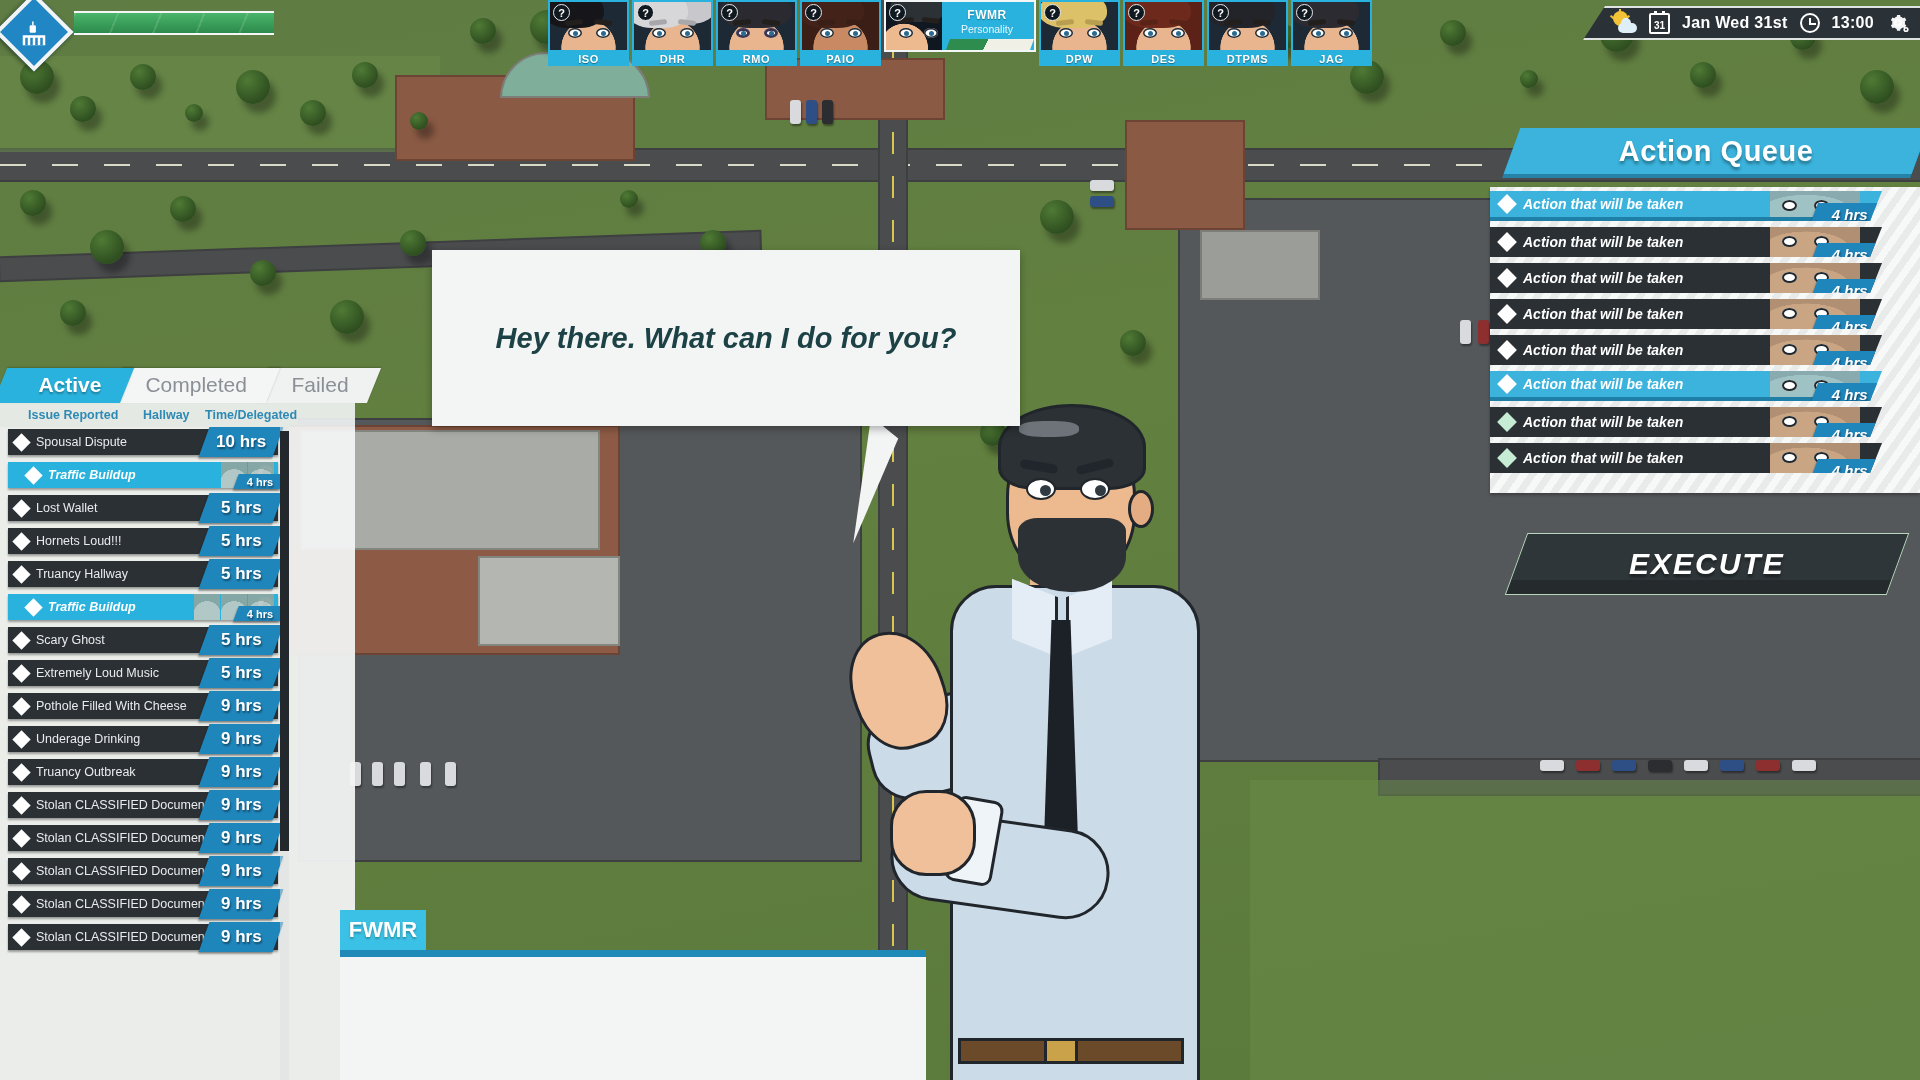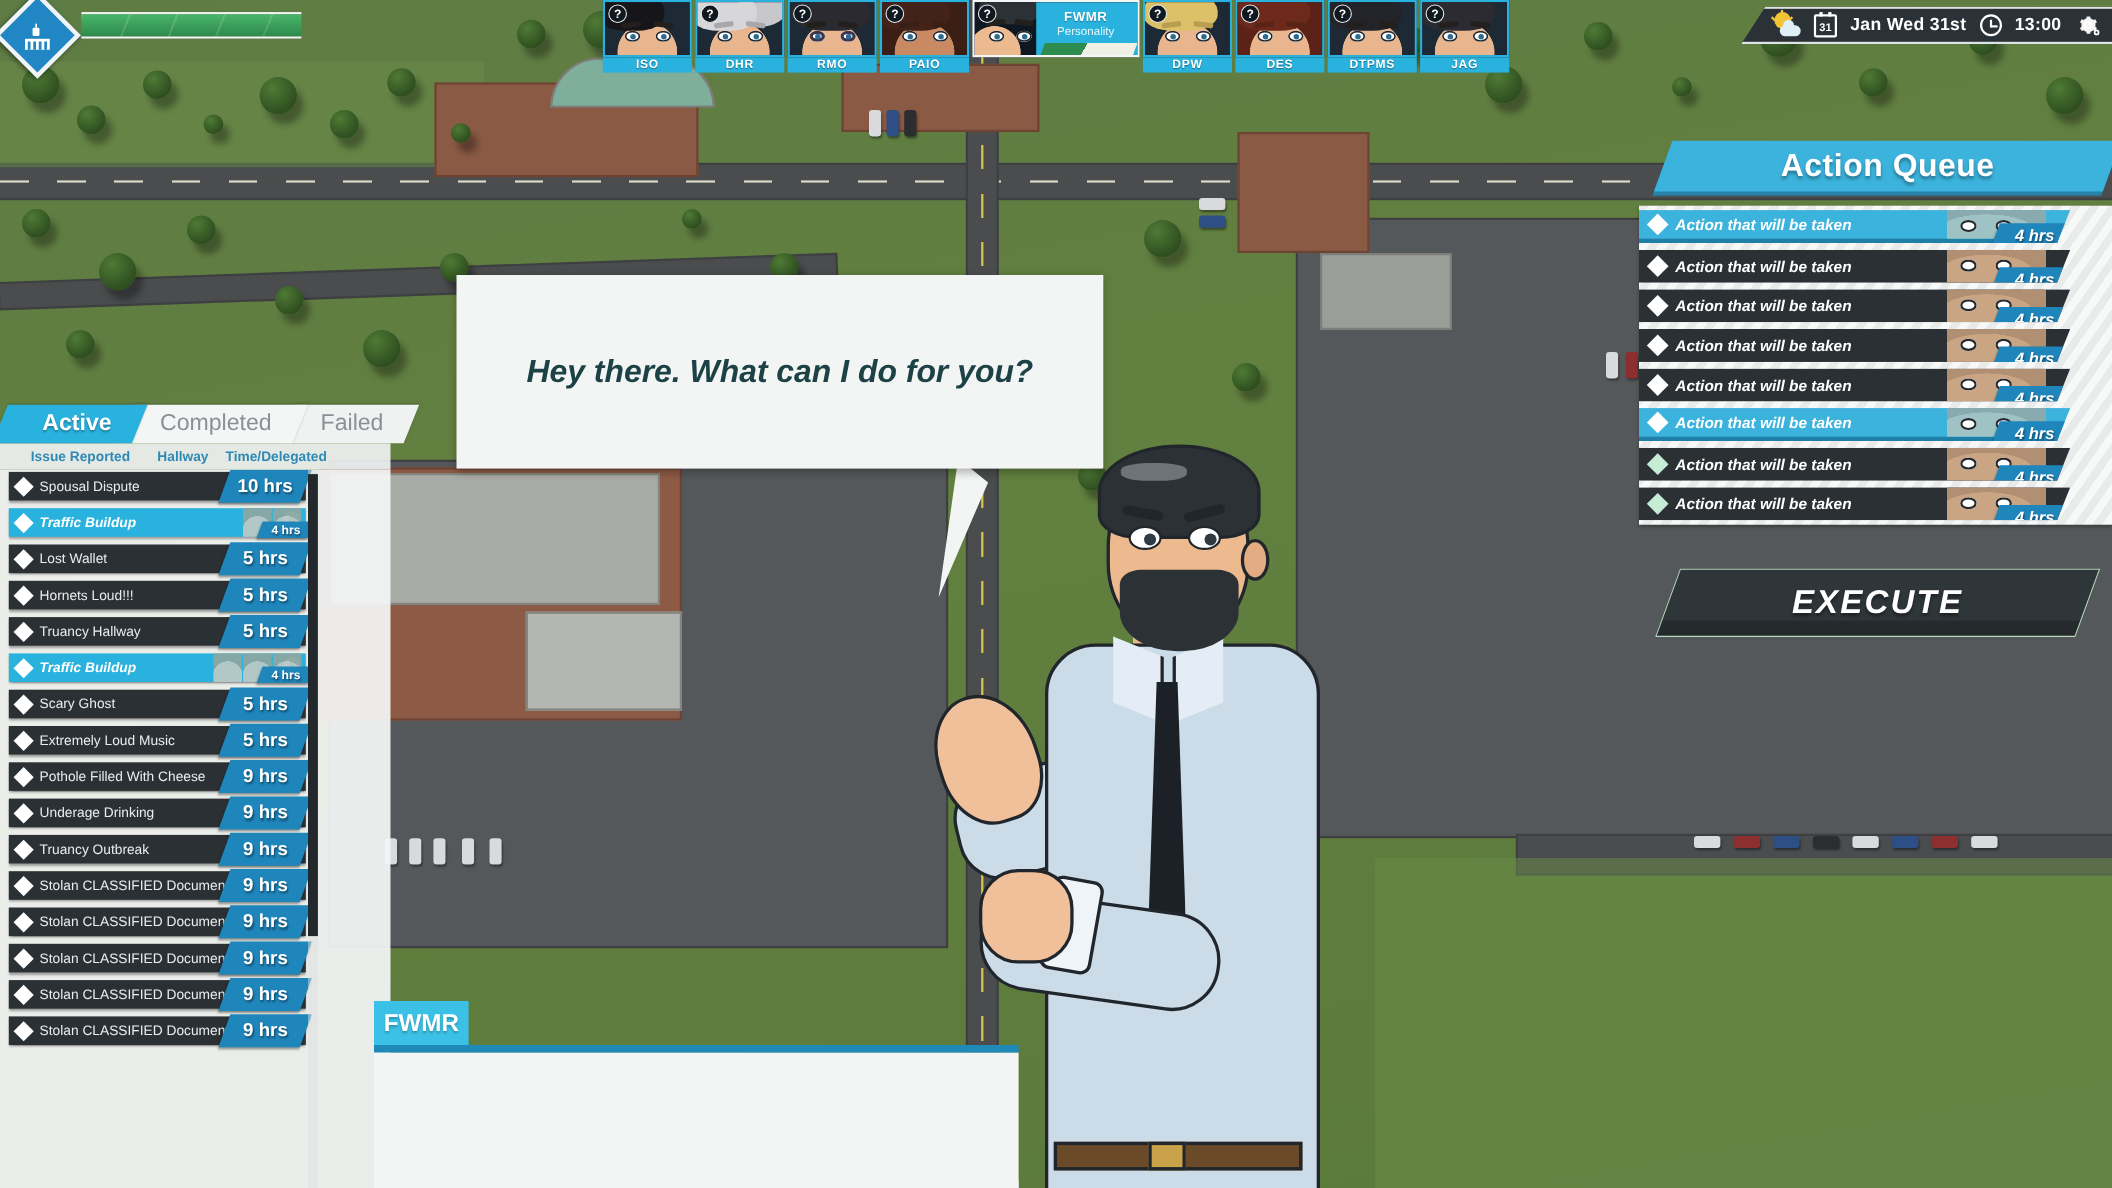--- a/index.html
+++ b/index.html
@@ -277,21 +277,21 @@
     width: 270px;
     background: #2b3034;
     display: flex; align-items: center;
     box-shadow: 0 2px 2px rgba(0,0,0,.35);
   }
   .issue-row .dia {
     width: 13px; height: 13px; margin: 0 8px 0 7px;
     background: #fff; transform: rotate(45deg);
     flex: 0 0 auto;
   }
-  .issue-row.active-row { background: #29b2dd; }
+  .issue-row.active-row { background: #29b2dd; padding-left: 12px; }
   .issue-row.active-row .name { font-style: italic; font-weight: bold; color:#fff; }
   .issue-row .name {
     color: #e9ecee; font-size: 12.5px; white-space: nowrap;
     flex: 1 1 auto;
   }
   .issue-row .pin {
     width: 17px; height: 20px; margin-right: 4px;
     flex: 0 0 auto; position: relative;
   }
   .issue-row .hrs {
@@ -346,21 +346,21 @@
   #queue-title span {
     transform: skewX(20deg);
     color: #fff; font-size: 29px; font-weight: bold;
     letter-spacing: .5px;
     text-shadow: 0 3px 3px rgba(0,0,0,.35);
   }
   #queue-list {
     margin-top: 13px;
     background: repeating-linear-gradient(125deg,
       #e9eaea 0 7px, #f7f8f8 7px 14px);
-    padding: 4px 0 4px 0;
+    padding: 4px 0 20px 0;
     box-shadow: 0 2px 3px rgba(0,0,0,.3);
   }
   .q-row {
     position: relative;
     height: 30px;
     margin: 0 0 6px 0;
     width: 392px;
     background: #2b3034;
     display: flex; align-items: center;
     box-shadow: 0 2px 2px rgba(0,0,0,.35);
@@ -413,21 +413,21 @@
   }
   #execute-btn span {
     transform: skewX(20deg);
     color: #fff; font-size: 30px; font-weight: bold; font-style: italic;
     letter-spacing: 2px;
     text-shadow: 0 3px 3px rgba(0,0,0,.4);
   }
 
   
   #bubble {
-    position: absolute; left: 415px; top: 250px;
+    position: absolute; left: 432px; top: 250px;
     width: 588px; height: 176px;
     background: #f3f4f4;
     z-index: 30;
     display: flex; align-items: center; justify-content: center;
     box-shadow: 0 3px 8px rgba(0,0,0,.3);
   }
   #bubble-text {
     color: #1d4246; font-size: 29px; font-weight: bold; font-style: italic;
     text-align: center; padding: 0 24px;
   }

